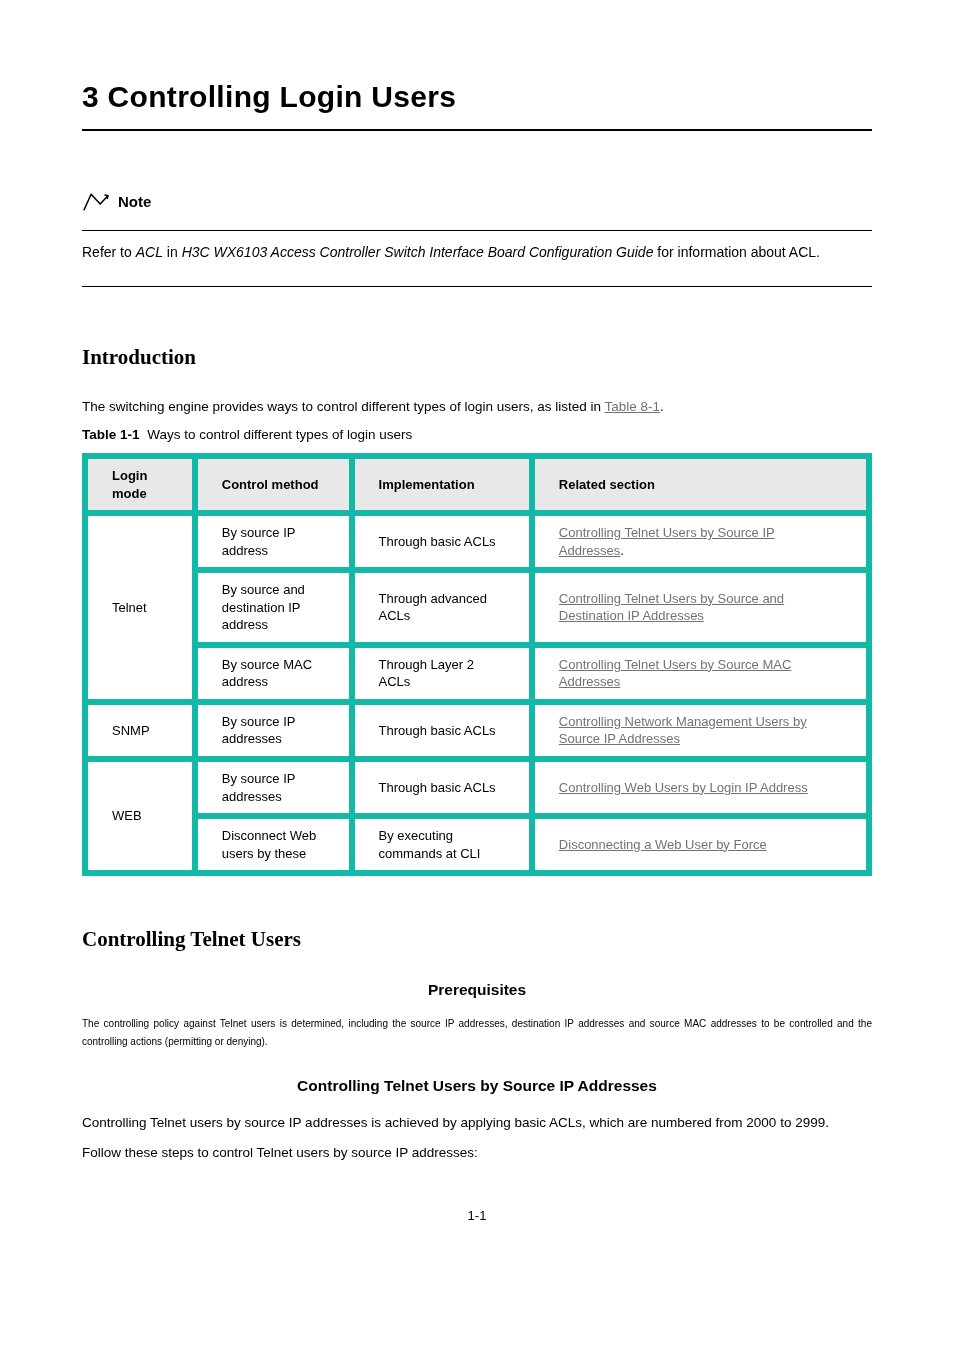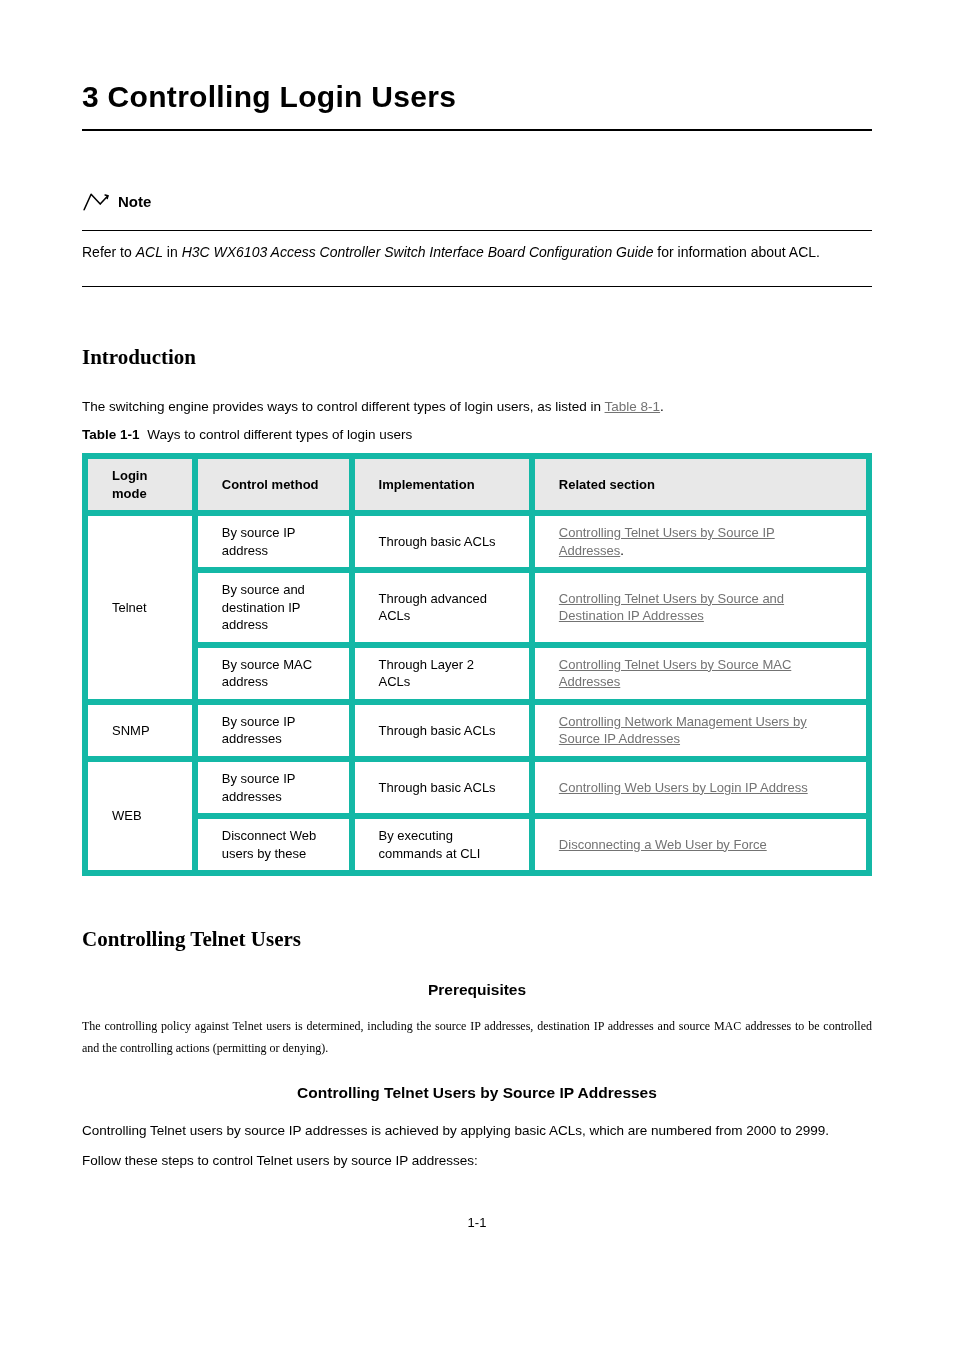--- a/index.html
+++ b/index.html
@@ -113,25 +113,24 @@
   .col-d { width: 43%; }
   .section-h3 {
     font-family: Arial, sans-serif;
     font-size: 15.5px;
     font-weight: bold;
     margin-bottom: 14px;
     margin-top: 2px;
     text-align: center;
   }
   .para {
-    font-size: 12px;
+    font-size: 10px;
     line-height: 1.85;
     text-align: justify;
     margin-bottom: 22px;
-    font-family: Liberation Serif, serif;
   }
   .para-tight {
     font-size: 13.5px;
     line-height: 1.8;
     text-align: justify;
     margin-bottom: 6px;
   }
   .page-num {
     text-align: center;
     font-size: 13px;

